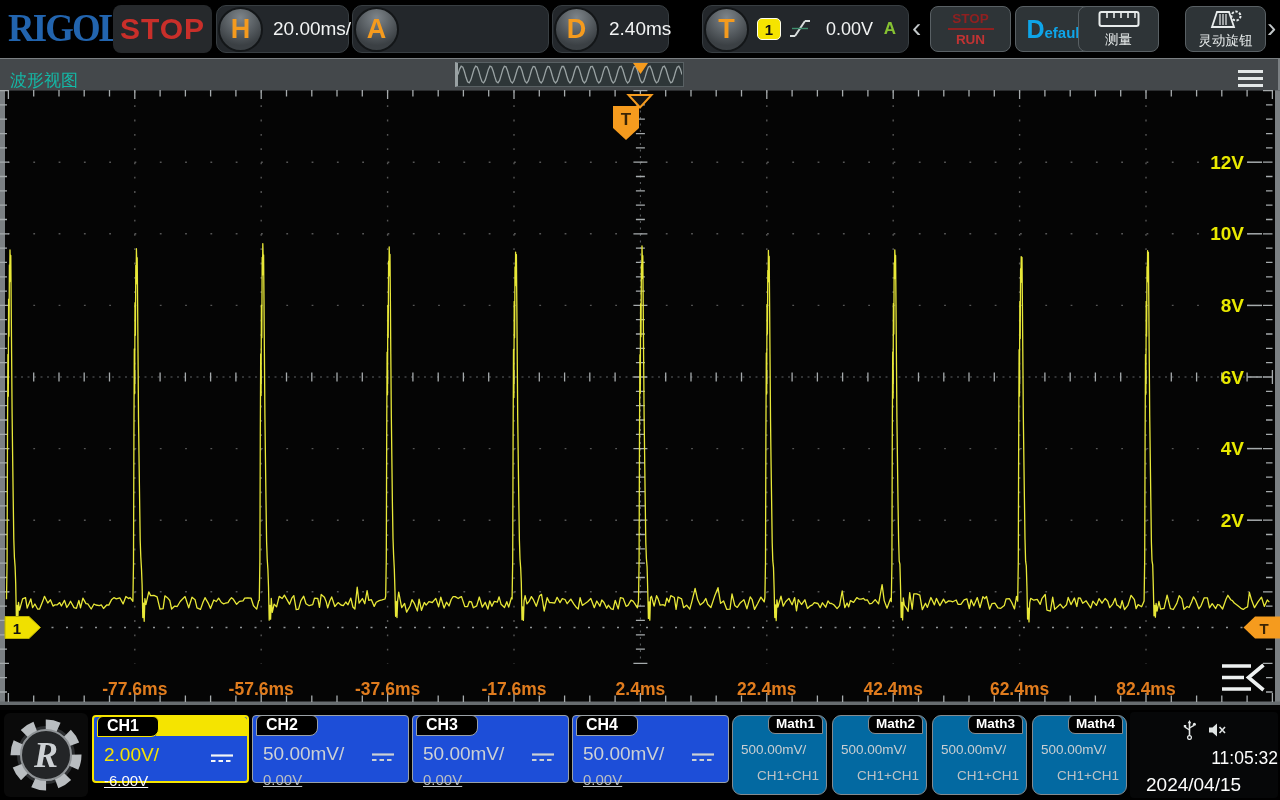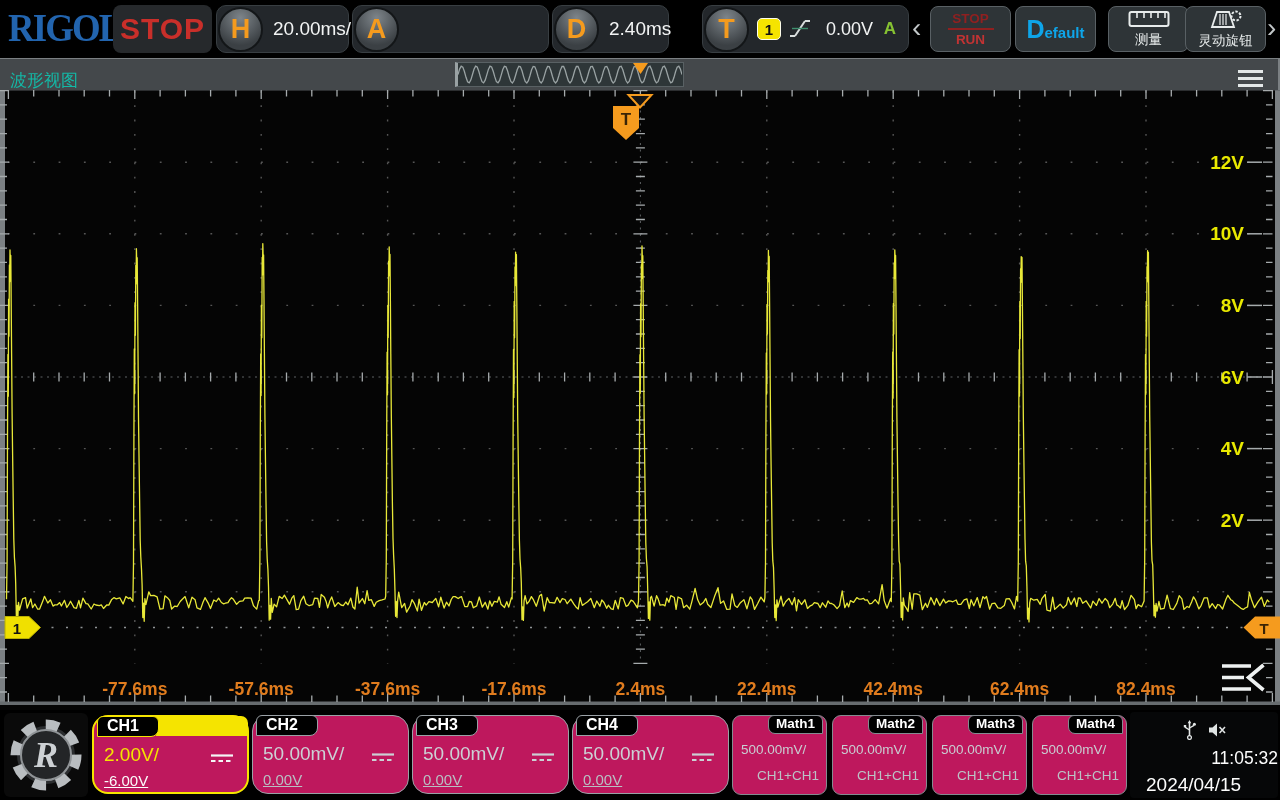--- a/index.html
+++ b/index.html
@@ -60,37 +60,37 @@
   .hamburger div{width:25px;height:3px;background:#e4e8e8;margin-bottom:4px;}
 
   
   #scope{position:absolute;left:0;top:90px;width:1280px;height:620px;background:#050505;}
   #scope svg{position:absolute;left:0;top:0;}
 
   
   .bottom{position:absolute;left:0;top:710px;width:1280px;height:90px;background:#000;}
   .brand-cell{position:absolute;left:4px;top:3px;width:84px;height:84px;background:#0a0a0a;
               border-radius:6px;display:flex;align-items:center;justify-content:center;}
-  .chcard{position:absolute;top:5px;width:157px;height:79px;background:#be185d;
-          border:1.5px solid #9aa1a6;border-radius:16px;cursor:pointer;}
+  .chcard{position:absolute;top:5px;width:157px;height:68px;background:#1d4ed8;
+          border:1.5px solid #9aa1a6;border-radius:4px;cursor:pointer;}
   .chcard .tab{position:absolute;left:3px;top:-1px;height:21px;min-width:62px;padding:0 12px 0 9px;
           background:#000;border:1.5px solid #9aa1a6;border-radius:6px 6px 8px 0;
           color:#fff;font-size:16px;font-weight:bold;line-height:18px;}
   .chcard .headfill{display:none;}
   .chcard.active{border:2px solid #f5e400;}
   .chcard.active .tab{border-color:#f5e400;z-index:2;}
   .chcard.active .headfill{display:block;position:absolute;left:62px;right:-1px;top:-1px;height:20px;
           background:#f5e400;border-radius:0 7px 0 0;z-index:1;}
   .ch-scale{position:absolute;left:10px;top:27px;font-size:19px;color:#ccd1d5;}
   .chcard.active .ch-scale{color:#f5e400;}
   .coup{position:absolute;right:12px;top:33px;color:#ccd1d5;}
   .chcard.active .coup{color:#f4f6f6;}
   .ch-off{position:absolute;left:10px;top:55px;font-size:15px;color:#b9bfc3;text-decoration:underline;}
   .chcard.active .ch-off{color:#fbfbfb;}
-  .mcard{position:absolute;top:5px;width:95px;height:80px;background:#be185d;
+  .mcard{position:absolute;top:5px;width:95px;height:80px;background:#0369a1;
          border:1.5px solid #848b90;border-radius:9px;cursor:pointer;padding-left:20px;}
   .mcard .tab{position:absolute;right:3px;top:-1px;height:19px;padding:0 7px;background:#000;
          border:1.5px solid #848b90;border-radius:6px 6px 0 7px;color:#fff;
          font-size:13.5px;font-weight:bold;line-height:16px;}
   .m-scale{position:absolute;left:8px;top:26px;font-size:13.5px;color:#c9ced2;}
   .m-expr{position:absolute;left:24px;top:52px;font-size:13.5px;color:#bcc2c6;}
   .clock{position:absolute;left:1130px;top:2px;width:148px;height:86px;background:#060708;
          border-radius:4px;color:#fdfdfd;}
   .clk-icons{position:absolute;left:0;top:8px;width:100%;display:flex;justify-content:center;gap:10px;}
   .clk-time{position:absolute;left:0;top:36px;width:100%;text-align:right;font-size:17.5px;}
@@ -133,21 +133,21 @@
   <span class="chev" style="left:912px">‹</span>
 
   <div class="tbtn" style="left:930px">
     <span class="rc-top">STOP</span>
     <span class="rc-line"></span>
     <span class="rc-bot">RUN</span>
   </div>
   <div class="tbtn" style="left:1015px">
     <span class="def-label">Default</span>
   </div>
-  <div class="tbtn" style="left:1108px">
+  <div class="tbtn" style="left:1078px">
     <svg width="42" height="18" viewBox="0 0 42 18">
       <rect x="1.5" y="2" width="39" height="14" rx="2" fill="none" stroke="#e8ecec" stroke-width="2"></rect>
       <path d="M9 2 v6 M16 2 v6 M23 2 v6 M30 2 v6 M37 2 v6" stroke="#e8ecec" stroke-width="1.6"></path>
     </svg>
     <span class="cn">测量</span>
   </div>
   <div class="tbtn" style="left:1185px">
     <svg width="34" height="20" viewBox="0 0 34 20">
       <path d="M3 18 L8 3 h12 L25 18 Z" fill="none" stroke="#e8ecec" stroke-width="1.8"></path>
       <path d="M11 5 v11 M14 5 v11 M17 5 v11" stroke="#e8ecec" stroke-width="1.2"></path>

